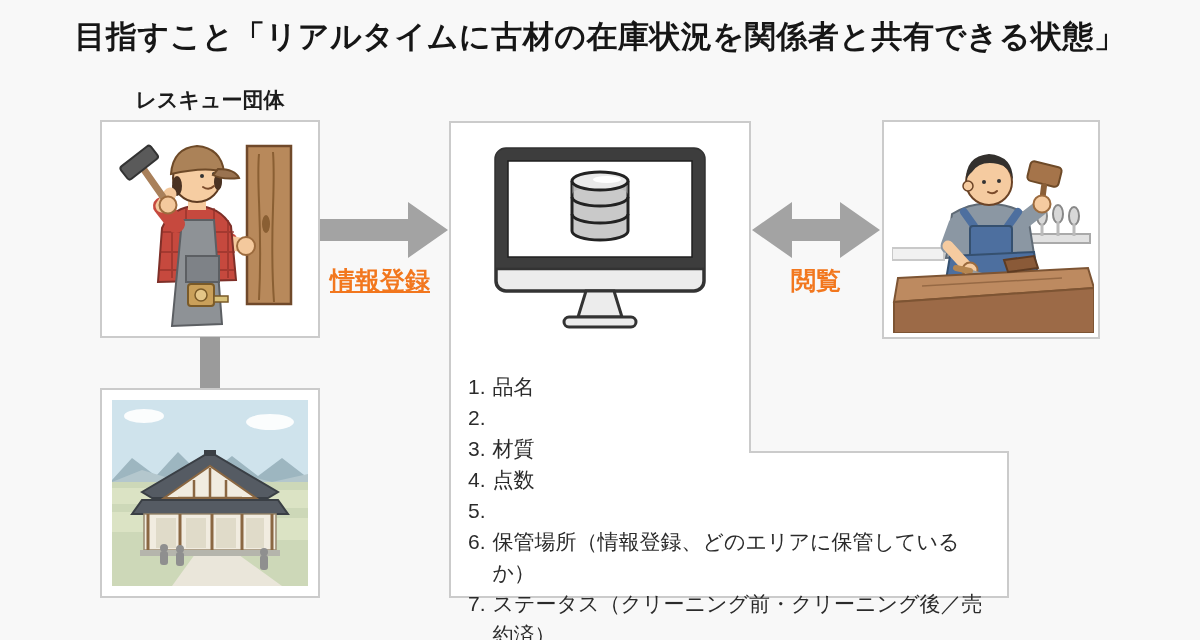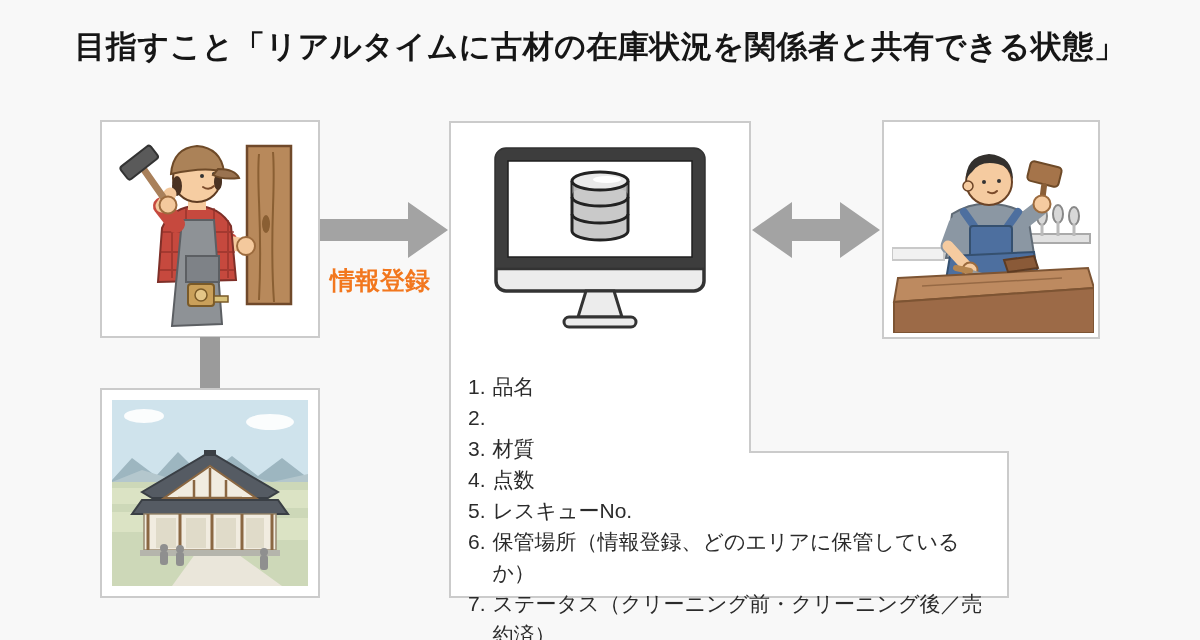--- a/index.html
+++ b/index.html
@@ -1,21 +1,21 @@
 <!DOCTYPE html>
 <html><head>
 <meta charset="utf-8">
 <style>
   * { margin:0; padding:0; box-sizing:border-box; }
   html,body { width:1200px; height:640px; }
   body { font-family:"Liberation Sans","DejaVu Sans",sans-serif; background:#f8f8f8; }
   .stage { position:relative; width:1200px; height:640px; background:#f8f8f8; overflow:hidden; }
 
   .page-title {
-    position:absolute; left:0; top:26px; width:1200px;
+    position:absolute; left:0; top:16px; width:1200px;
     text-align:center; font-size:31px; font-weight:800; color:#161616; letter-spacing:0.5px;
   }
   .actor-label { position:absolute; text-align:center; font-size:21px; font-weight:800; color:#1c1c1c; }
   .actor-label.rescue { left:100px; top:86px; width:220px; }
   .actor-label.user   { left:882px; top:86px; width:218px; }
 
   .img-box { position:absolute; background:#ffffff; border:2px solid #cbcbcb; overflow:hidden; }
   .box-rescue { left:100px; top:120px; width:220px; height:218px; }
   .box-house  { left:100px; top:388px; width:220px; height:210px; }
   .box-user   { left:882px; top:120px; width:218px; height:219px; }
@@ -29,30 +29,31 @@
 
   .field-list { position:absolute; left:468px; top:371px; width:530px; }
   .field-row { display:flex; font-size:21px; line-height:31px; color:#2b2b2b; }
   .field-row .num { flex:0 0 auto; margin-right:7px; }
 
   .arrow-svg { position:absolute; width:132px; height:64px; }
   .arrow-left  { left:318px; top:198px; }
   .arrow-right { left:750px; top:198px; }
 
   .flow-label { position:absolute; text-align:center; font-size:25px; font-weight:800; color:#F2771E; }
-  .flow-label.register { left:318px; top:264px; width:124px; }
+  .flow-label.register { left:318px; top:264px; width:124px;text-decoration:underline; }
   .flow-label.view     { left:750px; top:264px; width:132px; }
 </style>
 </head>
 <body>
 
 <div class="stage">
 
   <div class="page-title">目指すこと「リアルタイムに古材の在庫状況を関係者と共有できる状態」</div>
 
+  <div class="actor-label rescue">レスキュー団体</div>
 
   <svg class="center-panel-svg" viewBox="0 0 1200 640">
     <path d="M450,122 L750,122 L750,452 L1008,452 L1008,597 L450,597 Z" fill="#ffffff" stroke="#cbcbcb" stroke-width="2"></path>
   </svg>
 
   <div class="img-box box-rescue">
     <svg viewBox="0 0 204 202" style="left:8px;top:6px;width:204px;height:202px;">
 
       <rect x="137" y="18" width="44" height="158" fill="#b8895b" stroke="#70492a" stroke-width="2.5"></rect>
       <path d="M149,26 c-3,34 4,70 0,146" stroke="#8a5f33" stroke-width="2" fill="none"></path>
@@ -189,40 +190,40 @@
     <div class="field-row">
       <span class="num">3.</span>
       <span class="txt">材質</span>
     </div>
     <div class="field-row">
       <span class="num">4.</span>
       <span class="txt">点数</span>
     </div>
     <div class="field-row">
       <span class="num">5.</span>
-      <span class="txt">レスキューNo.</span>
     </div>
     <div class="field-row">
       <span class="num">6.</span>
       <span class="txt">保管場所（情報登録、どのエリアに保管しているか）</span>
     </div>
     <div class="field-row">
       <span class="num">7.</span>
       <span class="txt">ステータス（クリーニング前・クリーニング後／売約済）</span>
     </div>
   </div>
 
   <svg class="arrow-svg arrow-left" viewBox="0 0 132 64">
     <polygon points="2,21 90,21 90,4 130,32 90,60 90,43 2,43" fill="#a3a3a3"></polygon>
   </svg>
   <div class="flow-label register">情報登録</div>
 
   <svg class="arrow-svg arrow-right" viewBox="0 0 132 64">
     <polygon points="2,32 42,4 42,21 90,21 90,4 130,32 90,60 90,43 42,43 42,60" fill="#a3a3a3"></polygon>
   </svg>
+  <div class="flow-label view">閲覧</div>
 
   <div class="img-box box-user">
     <svg viewBox="0 0 202 203" style="left:8px;top:8px;width:202px;height:203px;">
 
       <rect x="0" y="118" width="52" height="12" fill="#f1f1f1" stroke="#c9c9c9" stroke-width="2"></rect>
       <rect x="138" y="104" width="60" height="9" fill="#e2e2e2" stroke="#aaaaaa" stroke-width="2"></rect>
       <g>
         <ellipse cx="150" cy="86" rx="5" ry="9" fill="#d8d8d8" stroke="#888" stroke-width="2"></ellipse>
         <rect x="148.5" y="94" width="3" height="12" fill="#bbbbbb"></rect>
         <ellipse cx="166" cy="84" rx="5" ry="9" fill="#d8d8d8" stroke="#888" stroke-width="2"></ellipse>

